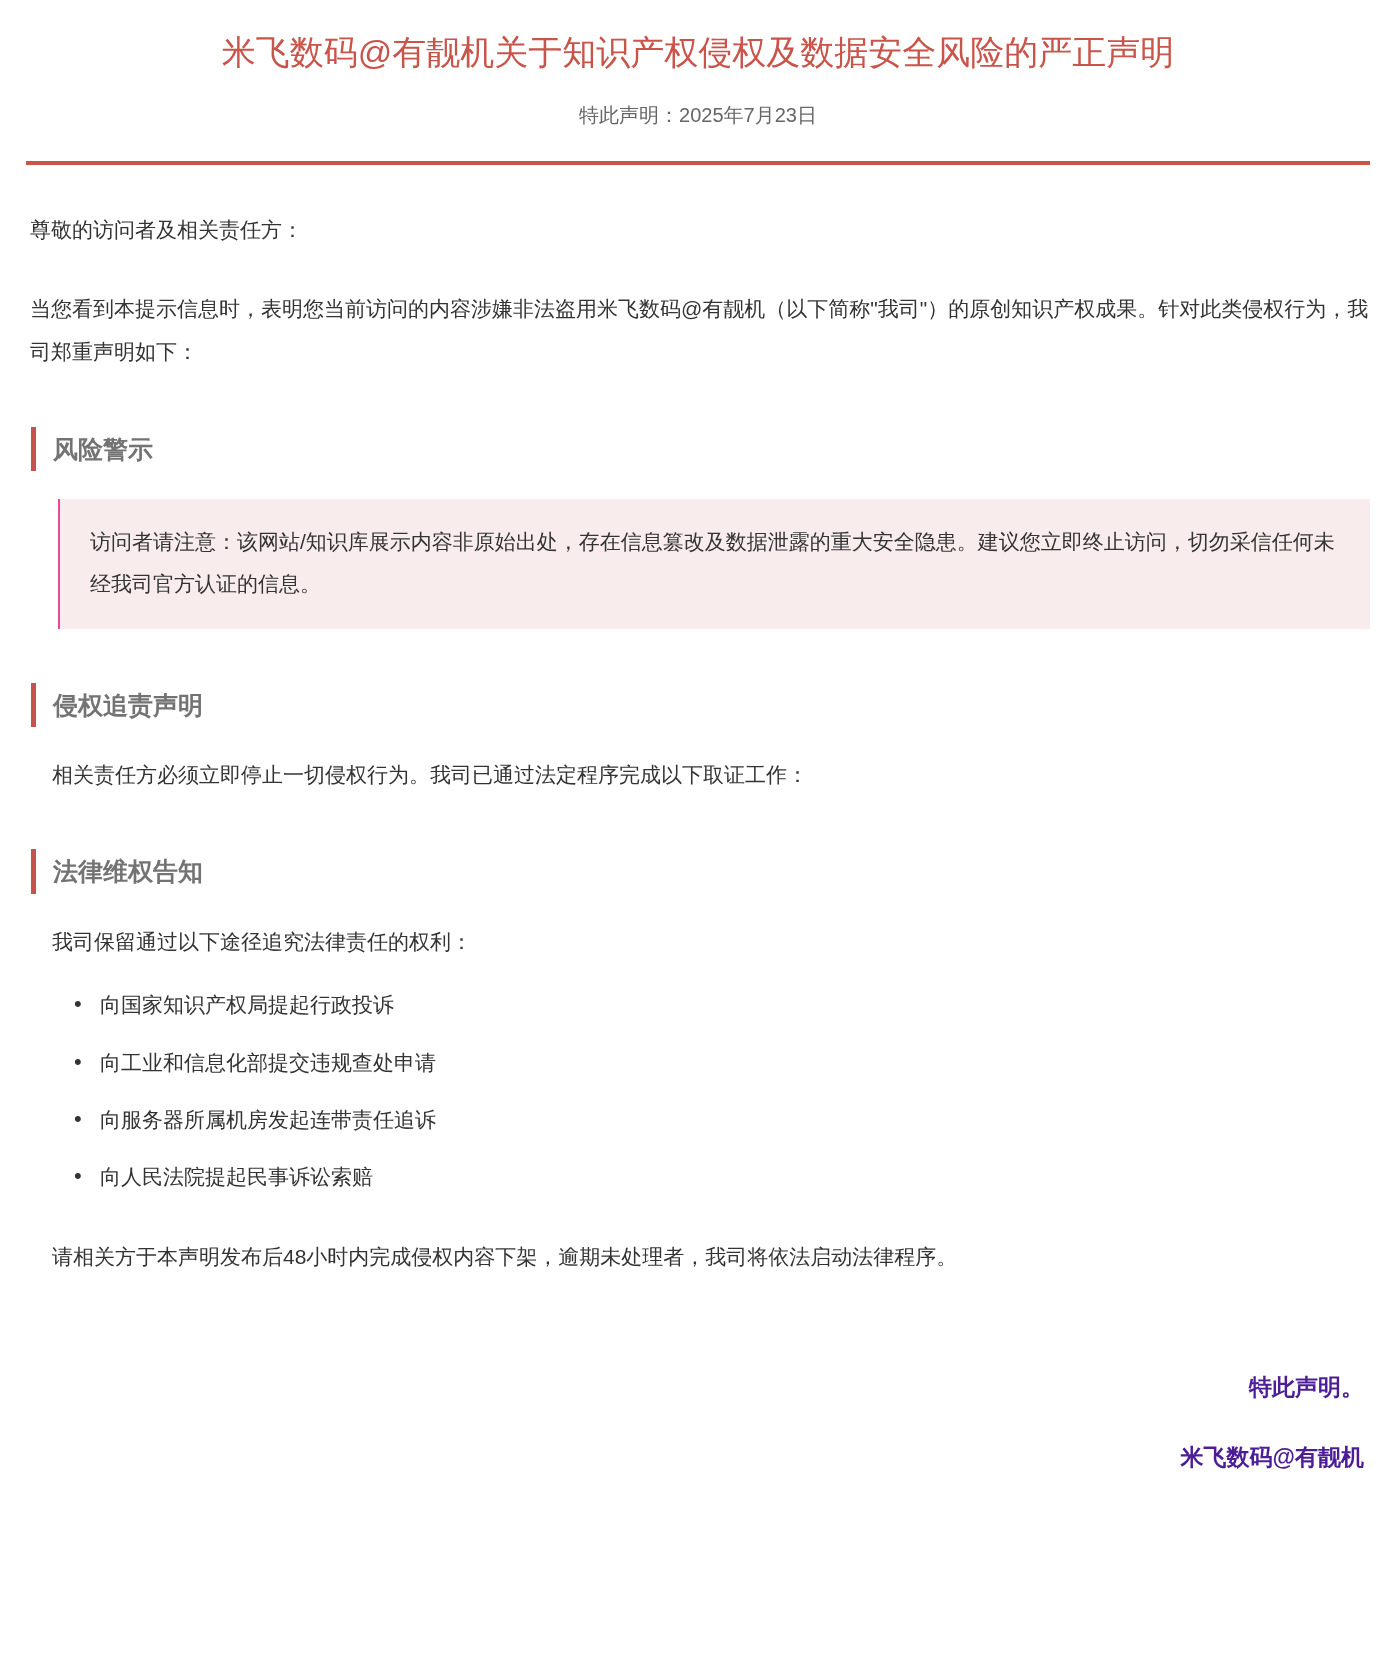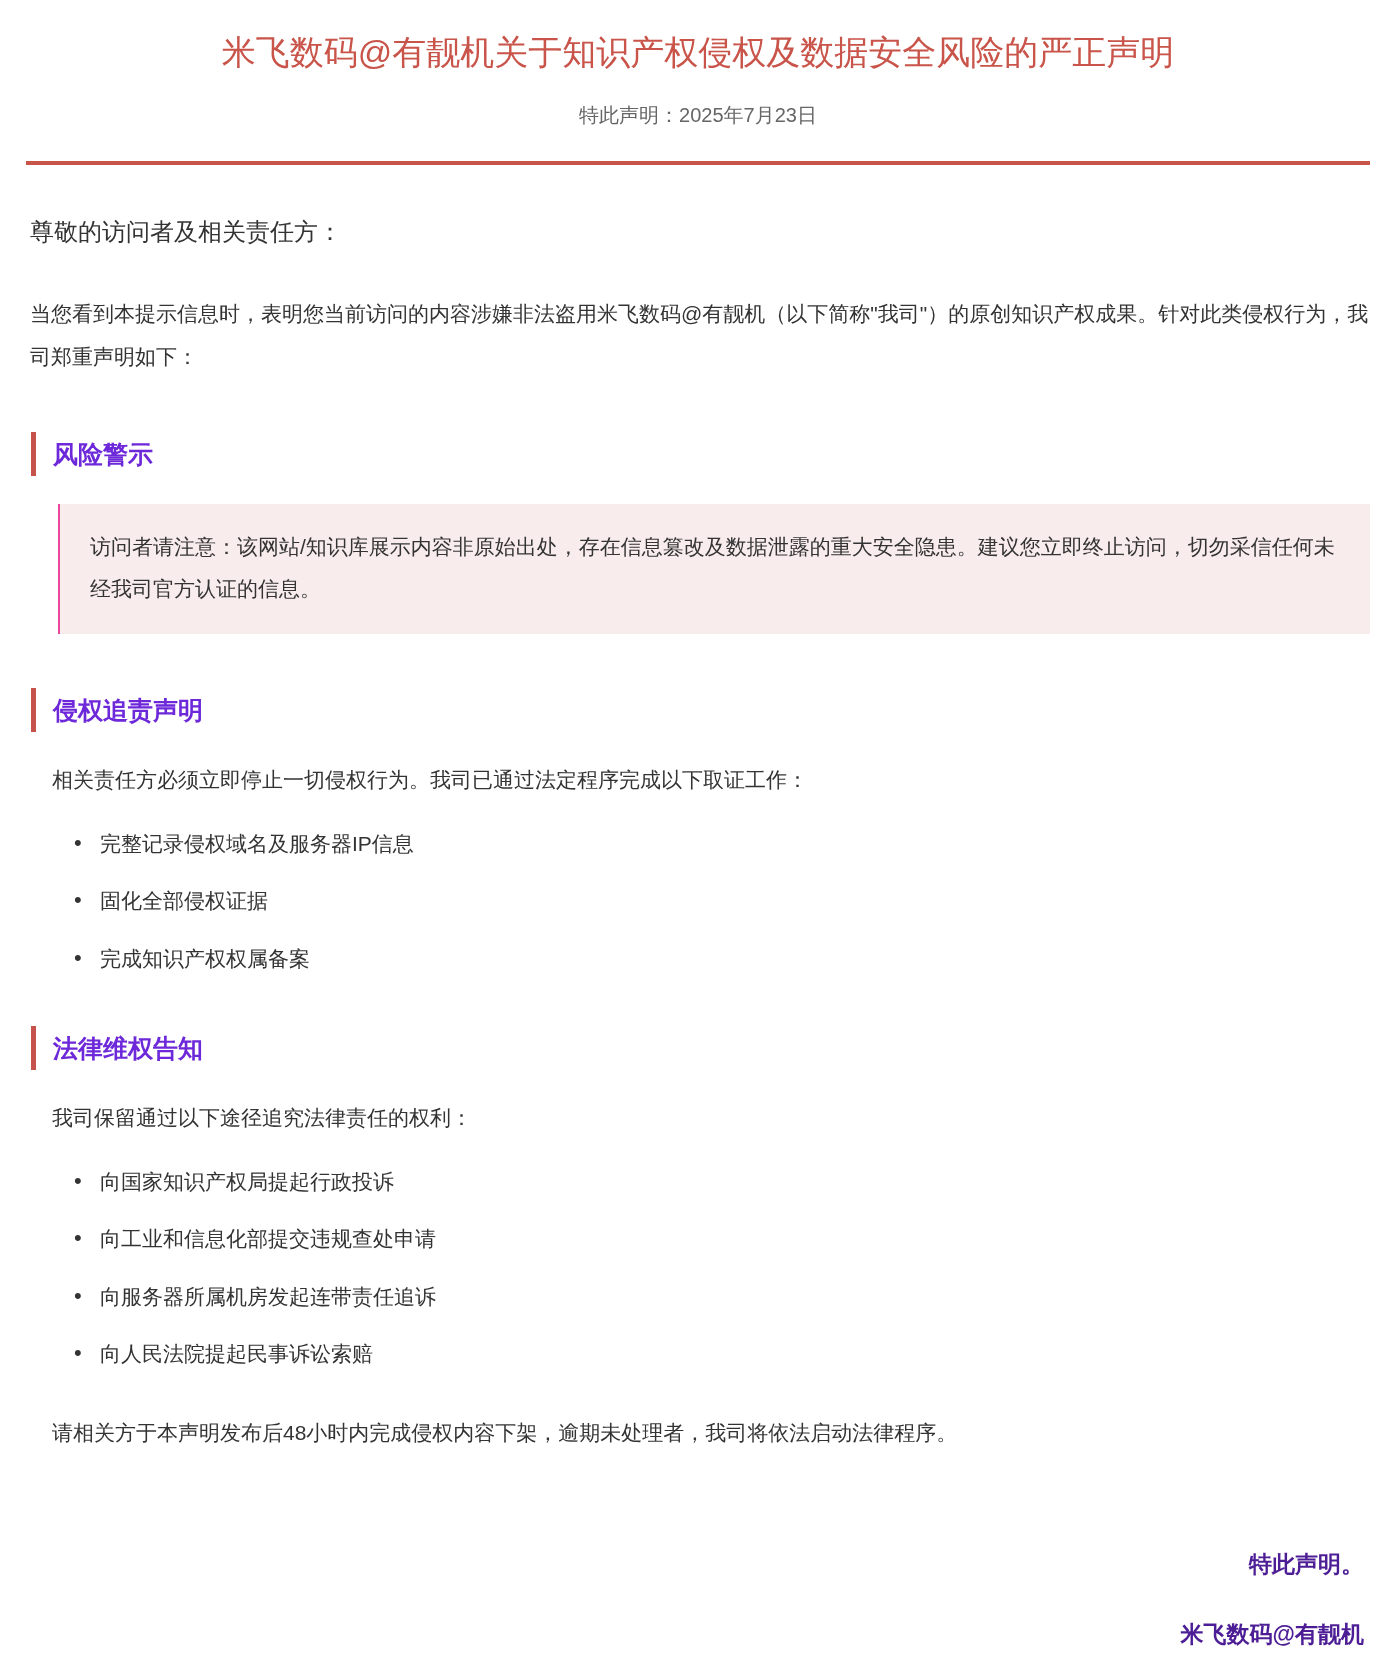--- a/index.html
+++ b/index.html
@@ -29,33 +29,33 @@
     font-size: 20px;
     color: #666666;
     margin-top: 28px;
   }
   .divider {
     border: none;
     border-top: 4px solid #c9544a;
     margin: 32px 0 0 0;
   }
   .greeting {
-    font-size: 24px;
+    font-size: 21px;
     margin: 48px 0 0 4px;
     line-height: 1.6;
   }
   .intro {
     font-size: 21px;
     margin: 40px 0 0 4px;
     line-height: 2.05;
   }
   .section-heading {
     font-size: 25px;
     font-weight: bold;
-    color: #6d28d9;
+    color: #737373;
     border-left: 5px solid #c5534b;
     padding: 4px 0 4px 17px;
     margin: 54px 0 0 5px;
     line-height: 1.45;
   }
   .warning-box {
     background: #f9ecec;
     border-left: 2px solid #ec4899;
     margin: 28px 0 0 32px;
     padding: 22px 30px 24px 30px;
@@ -125,25 +125,20 @@
   <h2 class="section-heading">风险警示</h2>
 
   <div class="warning-box">
     <span>访问者请注意：该网站/知识库展示内容非原始出处，存在信息篡改及数据泄露的重大安全隐患。建议您立即终止访问，切勿采信任何未经我司官方认证的信息。</span>
   </div>
 
   <h2 class="section-heading">侵权追责声明</h2>
 
   <p class="section-paragraph">相关责任方必须立即停止一切侵权行为。我司已通过法定程序完成以下取证工作：</p>
 
-  <ul class="bullet-list">
-    <li>完整记录侵权域名及服务器IP信息</li>
-    <li>固化全部侵权证据</li>
-    <li>完成知识产权权属备案</li>
-  </ul>
 
   <h2 class="section-heading">法律维权告知</h2>
 
   <p class="section-paragraph">我司保留通过以下途径追究法律责任的权利：</p>
 
   <ul class="bullet-list">
     <li>向国家知识产权局提起行政投诉</li>
     <li>向工业和信息化部提交违规查处申请</li>
     <li>向服务器所属机房发起连带责任追诉</li>
     <li>向人民法院提起民事诉讼索赔</li>

